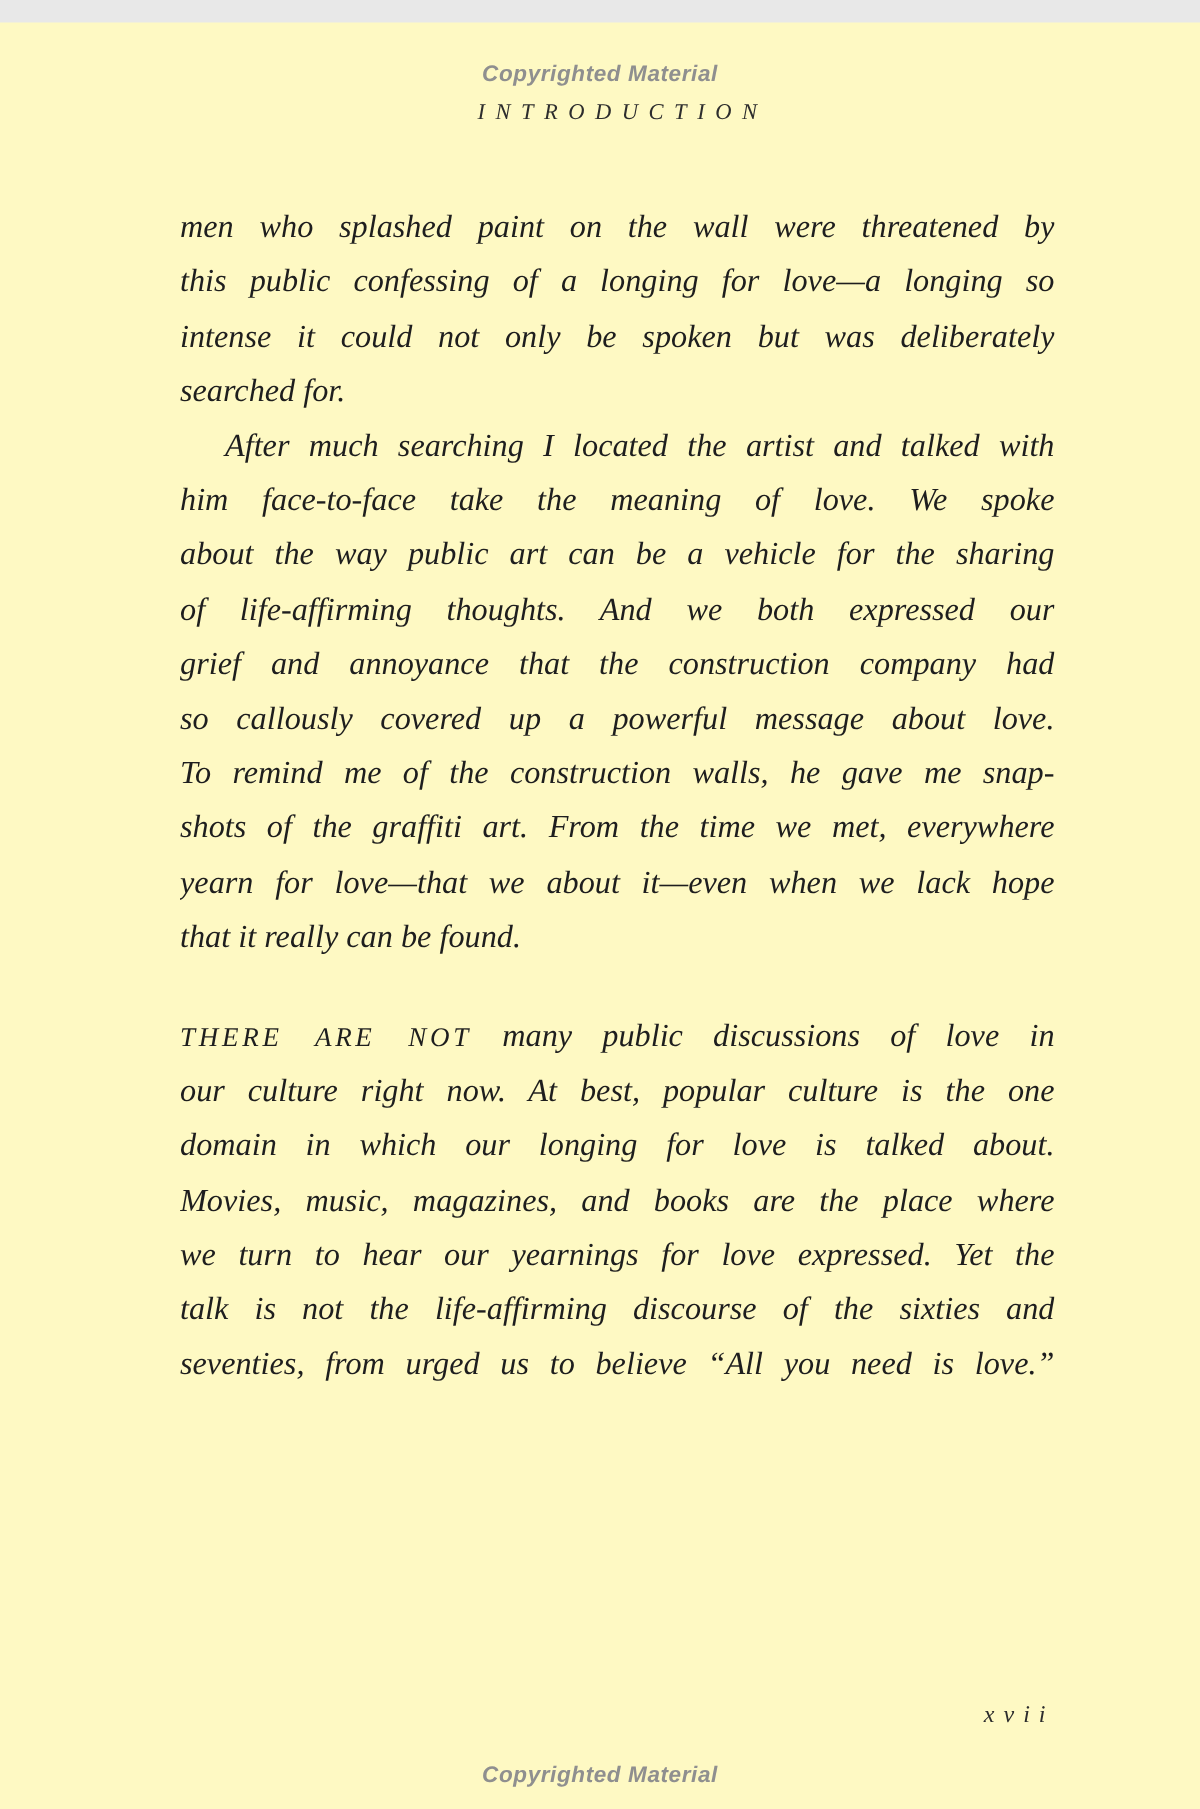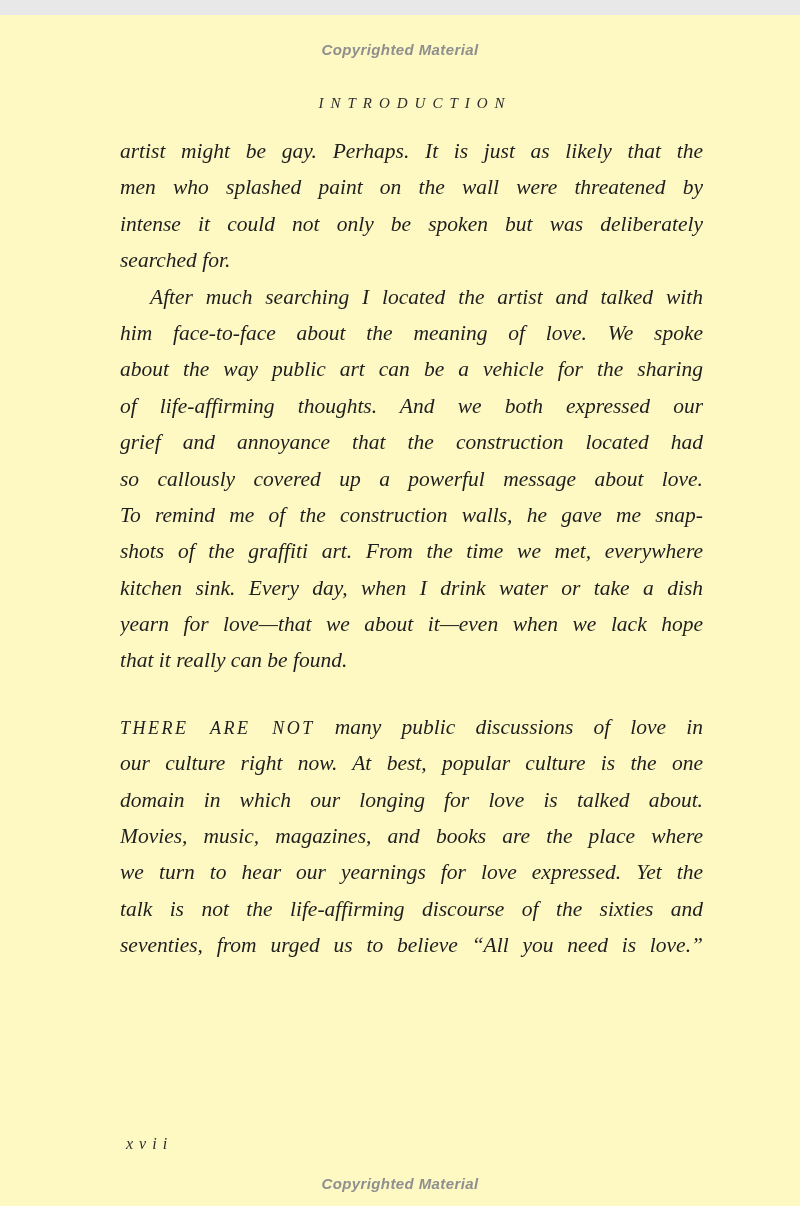--- a/index.html
+++ b/index.html
@@ -25,21 +25,21 @@
     font-family: "Liberation Sans", sans-serif;
     font-weight: bold;
     font-size: 15px;
     color: #8f8f8f;
     letter-spacing: 0.4px;
   }
   .copyright-top { top: 26px; }
   .copyright-bottom { top: 1160px; }
   .chapter-heading {
     position: absolute;
-    top: 80px;
+    top: 52px;
     left: 120px;
     width: 583px;
     text-align: center;
     font-family: "Liberation Serif", serif;
     font-size: 15px;
     font-weight: normal;
     letter-spacing: 7px;
     text-indent: 7px;
     color: #2d2d2d;
     margin: 0;
@@ -71,54 +71,53 @@
   }
   .lead-caps {
     font-size: 18px;
     letter-spacing: 2.5px;
   }
   .page-number {
     position: absolute;
     top: 1120px;
     left: 120px;
     width: 583px;
-    text-align: left;
+    text-align: right;
     font-family: "Liberation Serif", serif;
     font-size: 16px;
     letter-spacing: 6px;
     text-indent: 6px;
     color: #2d2d2d;
   }
 </style>
 </head>
 <body>
 
 <div class="page">
 
   <div class="copyright copyright-top">Copyrighted Material</div>
 
   <h1 class="chapter-heading">INTRODUCTION</h1>
 
   <div class="body-text">
       <div class="paragraph">
-        <div class="line">artist might be gay. Perhaps. It is just as likely that the</div>
         <div class="line">men who splashed paint on the wall were threatened by</div>
+        <div class="line">this public confessing of a longing for love—a longing so</div>
         <div class="line">intense it could not only be spoken but was deliberately</div>
         <div class="line line-last">searched for.</div>
       </div>
       <div class="paragraph">
         <div class="line line-indent">After much searching I located the artist and talked with</div>
-        <div class="line">him face-to-face about the meaning of love. We spoke</div>
+        <div class="line">him face-to-face take the meaning of love. We spoke</div>
         <div class="line">about the way public art can be a vehicle for the sharing</div>
         <div class="line">of life-affirming thoughts. And we both expressed our</div>
-        <div class="line">grief and annoyance that the construction located had</div>
+        <div class="line">grief and annoyance that the construction company had</div>
         <div class="line">so callously covered up a powerful message about love.</div>
         <div class="line">To remind me of the construction walls, he gave me snap-</div>
         <div class="line">shots of the graffiti art. From the time we met, everywhere</div>
-        <div class="line">kitchen sink. Every day, when I drink water or take a dish</div>
         <div class="line">yearn for love—that we about it—even when we lack hope</div>
         <div class="line line-last">that it really can be found.</div>
       </div>
       <div class="paragraph section-start">
         <div class="line"><span class="lead-caps">THERE ARE NOT</span> <span>many public discussions of love in</span></div>
         <div class="line">our culture right now. At best, popular culture is the one</div>
         <div class="line">domain in which our longing for love is talked about.</div>
         <div class="line">Movies, music, magazines, and books are the place where</div>
         <div class="line">we turn to hear our yearnings for love expressed. Yet the</div>
         <div class="line">talk is not the life-affirming discourse of the sixties and</div>

